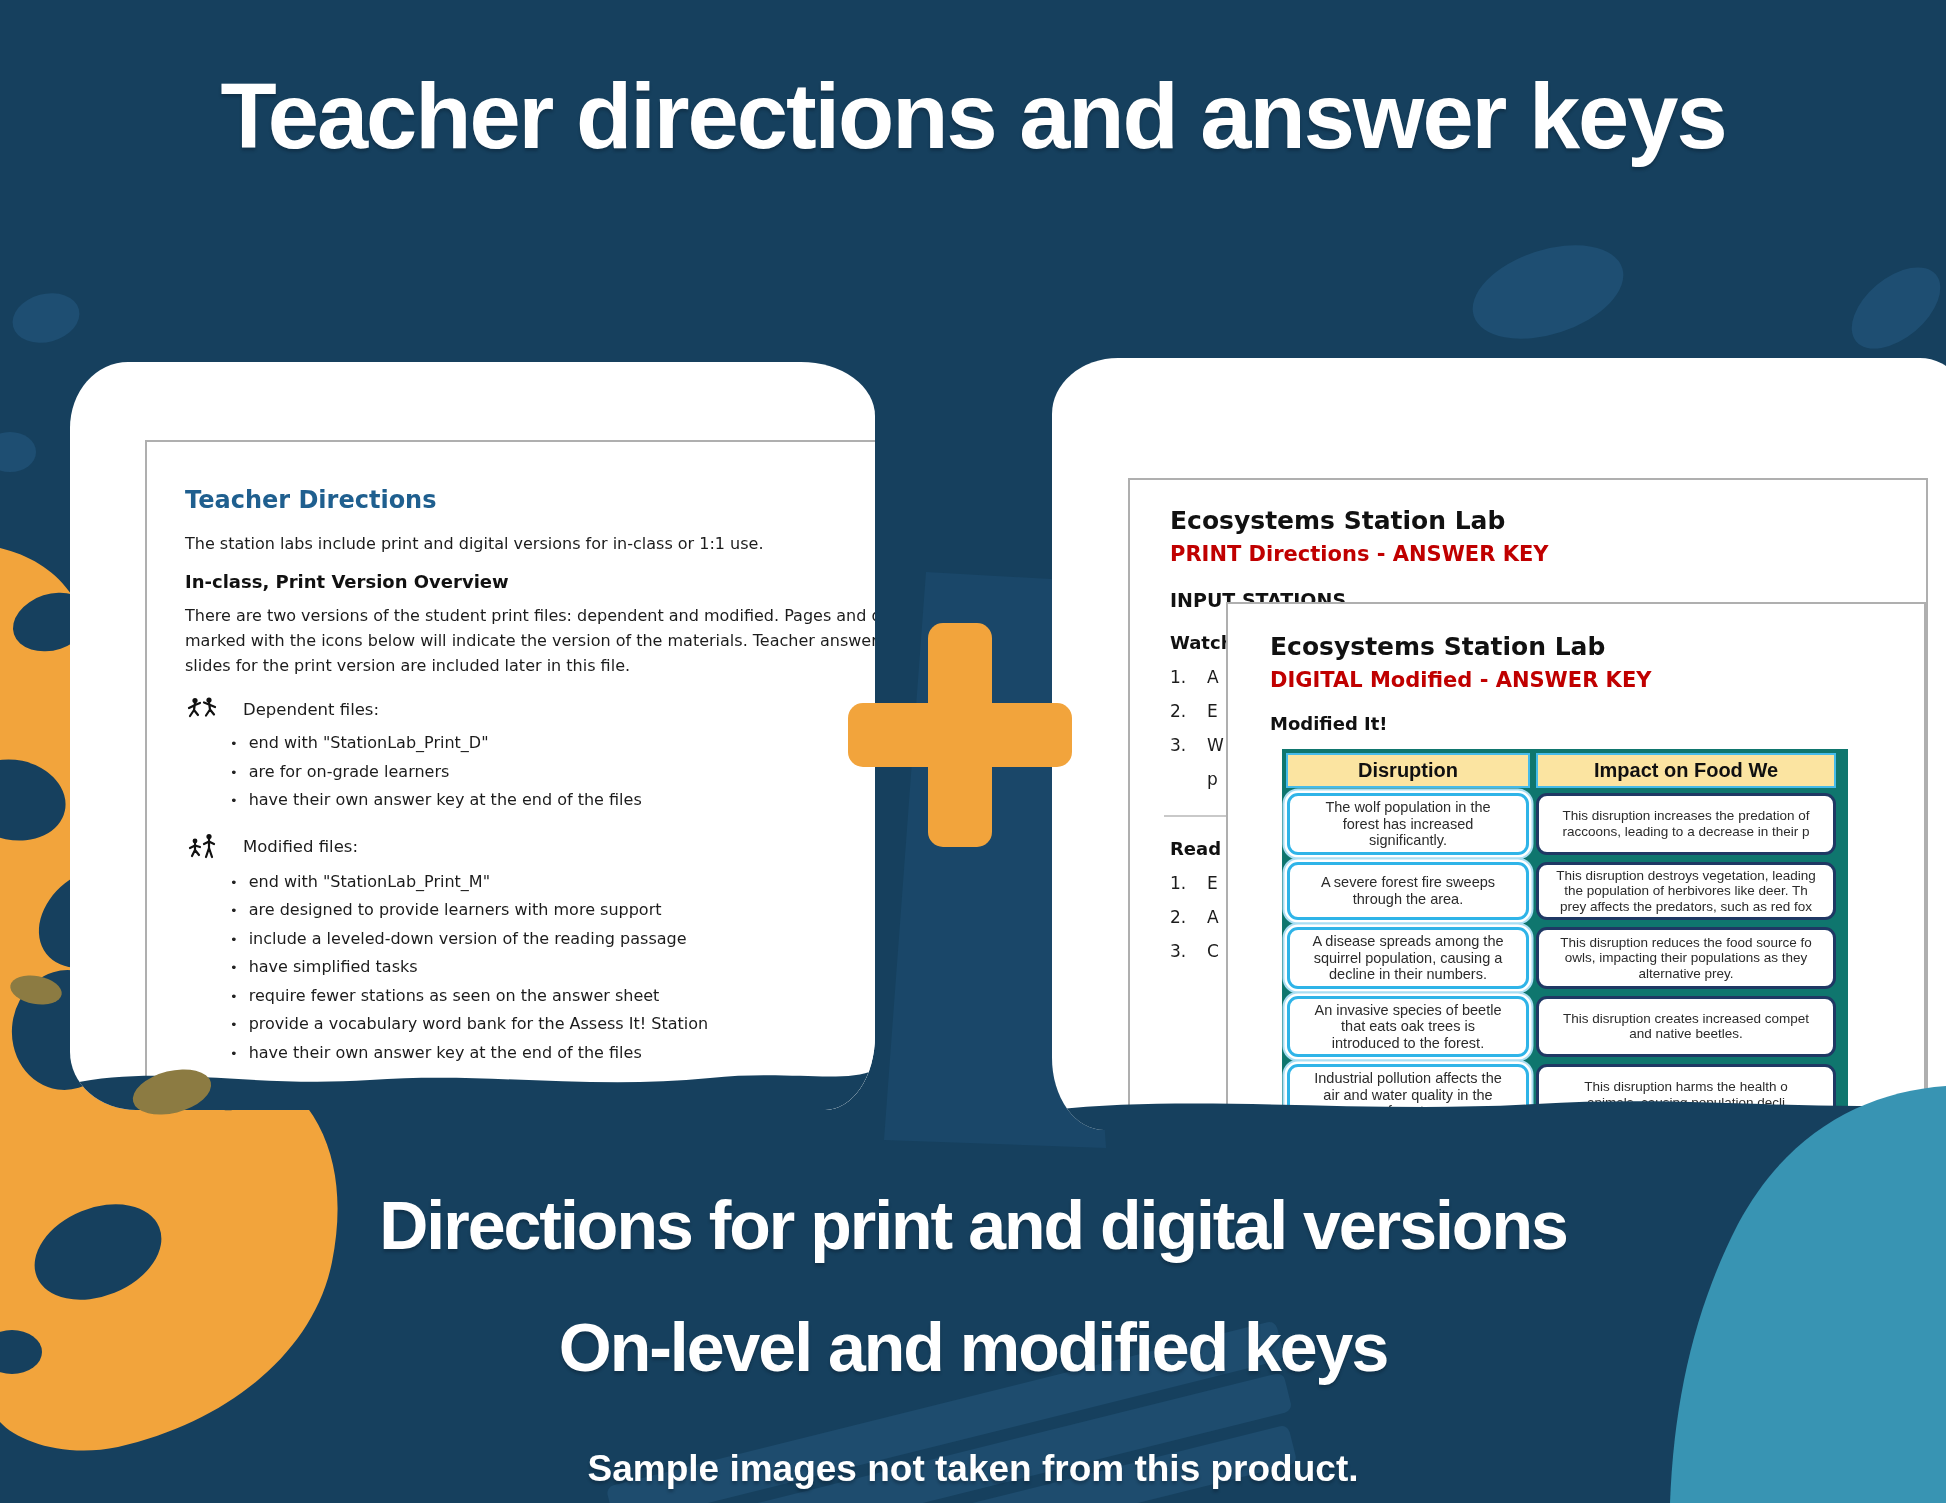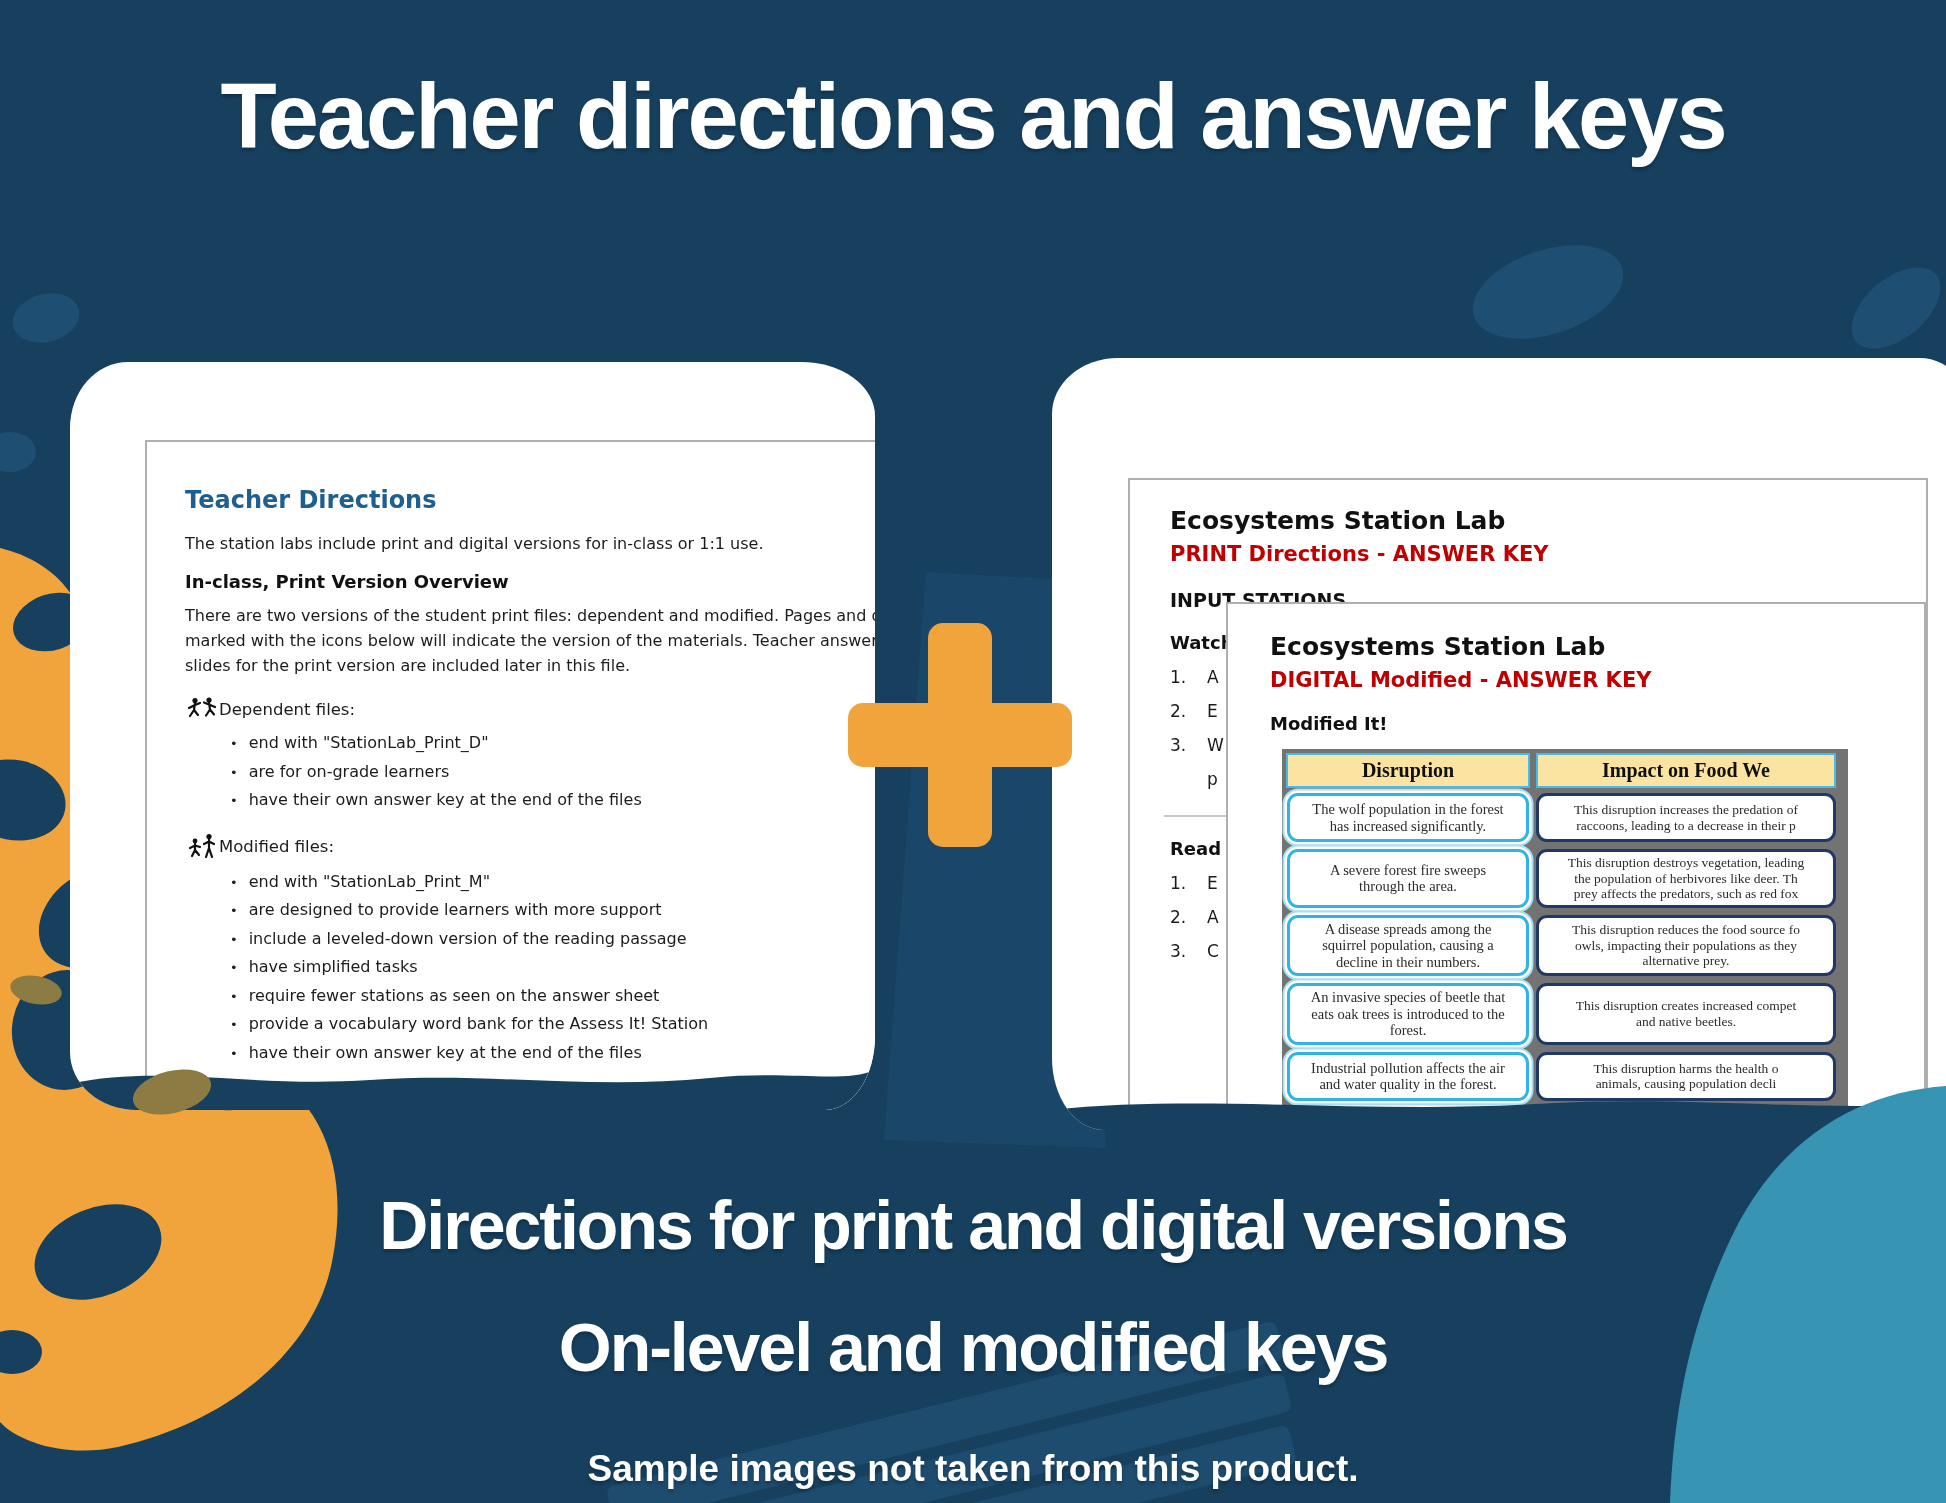--- a/index.html
+++ b/index.html
@@ -19,38 +19,38 @@
 
   
   .page{position:absolute;background:#fff;border:2px solid #AFAFAF;box-sizing:border-box;}
   .doc{font-family:"DejaVu Sans",sans-serif;color:#1c1c1c;}
 
   .left-page{left:75px;top:78px;width:860px;height:720px;padding:44px 0 0 38px;}
   .doc-h1{color:#1F5F8F;font-size:24px;font-weight:bold;margin:0 0 17px 0;}
   .doc-line{font-size:16px;line-height:25px;white-space:nowrap;}
   .doc-h2{font-size:18px;font-weight:bold;margin:15px 0 11px 0;color:#111;}
   .doc-par{margin:0;}
-  .file-head{display:flex;align-items:center;gap:0;font-size:16.5px;margin:18px 0 7px 0;}
+  .file-head{display:flex;align-items:center;gap:24px;font-size:16.5px;margin:18px 0 7px 0;}
   .ficon{width:34px;display:flex;justify-content:center;flex:0 0 34px;}
   .bullet-row{display:flex;gap:11px;padding-left:45px;font-size:16px;line-height:27.5px;white-space:nowrap;}
   .b-dot::before{content:"•";font-size:13px;line-height:27.5px;color:#222;}
 
   .page1{left:76px;top:120px;width:800px;height:700px;padding:26px 0 0 40px;}
   .page2{left:174px;top:244px;width:700px;height:620px;padding:28px 0 0 42px;z-index:2;}
   .p-title{font-size:25px;font-weight:bold;margin:0;color:#111;}
   .p-sub{font-size:21px;font-weight:bold;color:#C00000;margin:7px 0 0 0;}
   .p-section{font-size:19px;font-weight:bold;margin:23px 0 0 0;color:#111;}
   .p-label{font-size:18px;font-weight:bold;margin:21px 0 0 0;color:#111;}
   .num-row{display:flex;font-size:17px;margin-top:14px;}
   .num{width:37px;flex:0 0 37px;}
   .divider{border-top:2px solid #C9C9C9;width:640px;margin:26px 0 0 -6px;}
 
   
-  .lab-table{margin:15px 0 0 12px;background:#737373;padding:4px;width:558px;box-sizing:content-box;
-             font-family:Liberation Serif, serif;}
+  .lab-table{margin:15px 0 0 12px;background:#0f766e;padding:4px;width:558px;box-sizing:content-box;
+             font-family:Liberation Sans, sans-serif;}
   .t-hrow,.t-row{display:grid;grid-template-columns:244px 300px;gap:6px;margin-bottom:3px;}
   .t-row{min-height:53px;}
   .t-head{background:#FBE4A1;border:2px solid #45BBEA;font-weight:bold;font-size:20px;
           text-align:center;padding:4px 0;color:#101010;white-space:nowrap;overflow:visible;}
   .t-cell{display:flex;}
   .inner{background:#fff;border-radius:11px;display:flex;align-items:center;justify-content:center;
          width:100%;box-sizing:border-box;color:#2b2b2b;}
   .inner.cyan{border:3px solid #2FB4E8;box-shadow:0 0 0 2.5px #ffffff,0 0 0 4.5px #A9DEF3;
          font-size:14.5px;line-height:16.5px;text-align:center;padding:3px 20px;margin:2px 1px;}
   .inner.navy{border:3px solid #1F3864;font-size:13.5px;line-height:15.5px;text-align:center;

